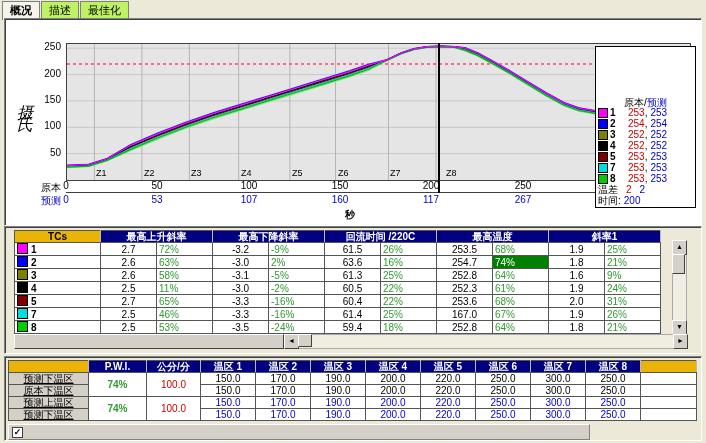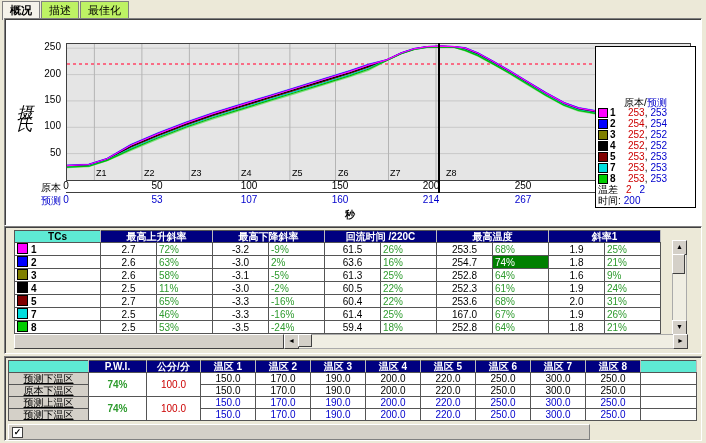--- a/index.html
+++ b/index.html
@@ -21,21 +21,21 @@
   #legend{position:absolute;left:590px;top:27px;width:95px;background:#fff;border:1px solid #000;font-size:10px;padding:1px 2px;}
   .legrow{display:flex;align-items:center;height:11px;}
   .legsw{width:8px;height:8px;border:1px solid #000;margin-right:2px;flex:none;}
   .legid{width:10px;font-weight:bold;}
   .lego{color:#cc0000;margin-left:8px;}
   .legp{color:#0000cc;margin-left:3px;}
   
   table{border-collapse:collapse;table-layout:fixed;background:#fff;}
   td,th{border:1px solid #555;font-size:10px;padding:0 2px;height:11px;line-height:11px;overflow:hidden;white-space:nowrap;}
   th{background:#000080;color:#fff;font-weight:bold;border-color:#555;border-right-color:#bbb;}
-  th.corner{background:#5eead4;color:#000;text-align:center;}
+  th.corner{background:#eab308;color:#000;text-align:center;}
   td.v{text-align:center;color:#000;}
   td.p{text-align:left;color:#2e9b2e;}
   td.p.hl{background:#008000;color:#fff;}
   td.d{text-align:center;color:#0000cc;}
   td.tcl{background:#fff;}
   .sw{display:inline-block;width:9px;height:9px;border:1px solid #000;vertical-align:-1px;margin-right:3px;}
   td.rowlab{background:#d4d0c8;text-align:center;text-decoration:underline;}
   td.pwi{color:#2e9b2e;text-align:center;font-weight:bold;}
   td.spd{color:#cc0000;text-align:center;}
   td.tblk{color:#000;text-align:center;}
@@ -113,21 +113,21 @@
         <div class="xlab" style="left:320px;top:161px;">150</div>
         <div class="xlab" style="left:411px;top:161px;">200</div>
         <div class="xlab" style="left:503px;top:161px;">250</div>
         <div class="xlab" style="left:594px;top:161px;">300</div>
       </div>
     <div id="xticks-pred">
         <div class="xlab" style="left:46px;top:175px;color:#0000cc;">0</div>
         <div class="xlab" style="left:137px;top:175px;color:#0000cc;">53</div>
         <div class="xlab" style="left:229px;top:175px;color:#0000cc;">107</div>
         <div class="xlab" style="left:320px;top:175px;color:#0000cc;">160</div>
-        <div class="xlab" style="left:411px;top:175px;color:#0000cc;">214</div>
+        <div class="xlab" style="left:411px;top:175px;color:#0000cc;">117</div>
         <div class="xlab" style="left:503px;top:175px;color:#0000cc;">267</div>
         <div class="xlab" style="left:594px;top:175px;color:#0000cc;">321</div>
       </div>
     <div class="axisrowlab" style="left:24px;top:162px;">原本</div>
     <div class="axisrowlab" style="left:24px;top:175px;color:#0000cc;">预测</div>
     <div style="position:absolute;left:61px;top:173px;width:623px;height:1px;background:#404040;"></div>
     <div class="xlab" style="left:330px;top:189px;font-weight:bold;">秒</div>
     <div id="cursor-line" style="left: 433px; top: 24px; height: 150px;"></div>
     <div id="legend">
       <div style="text-align:center;height:11px;margin-top:48px;">

